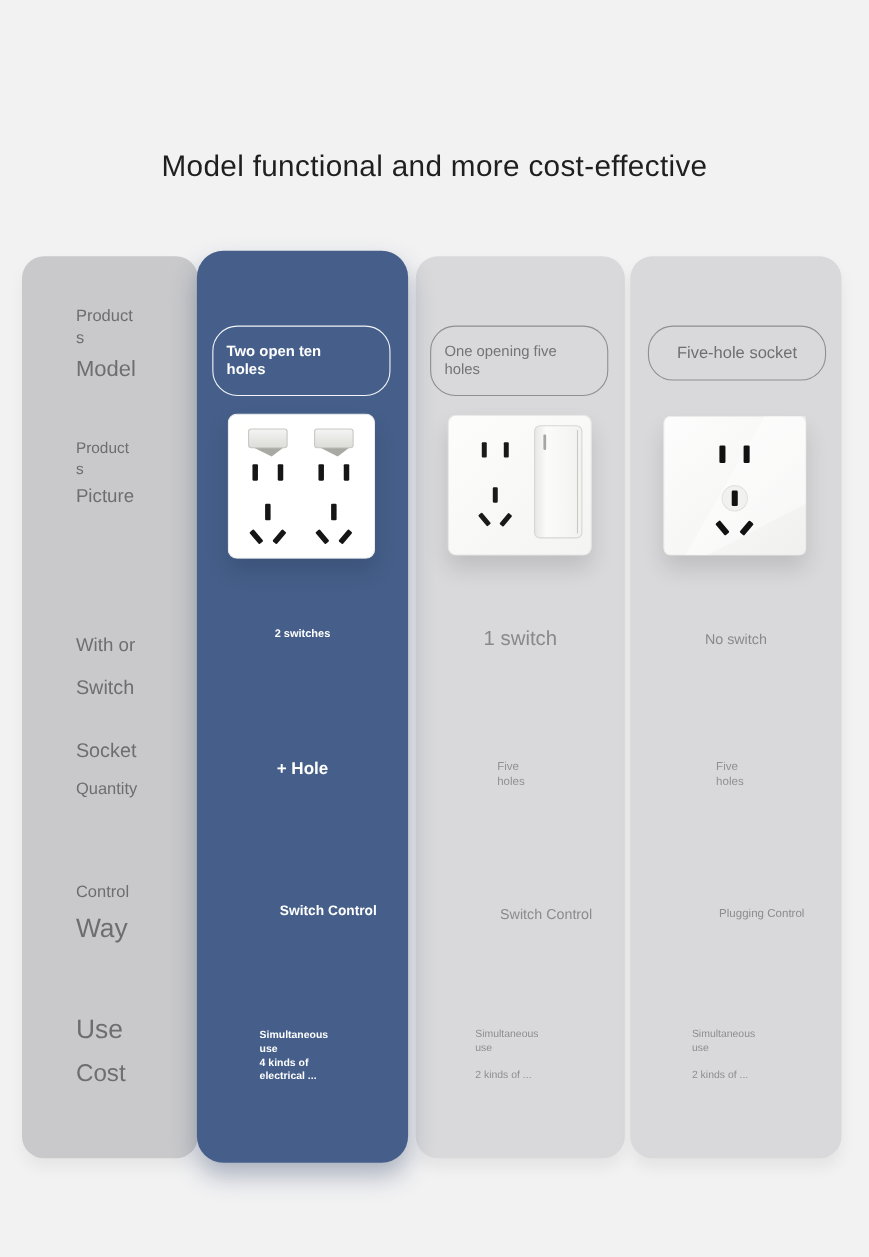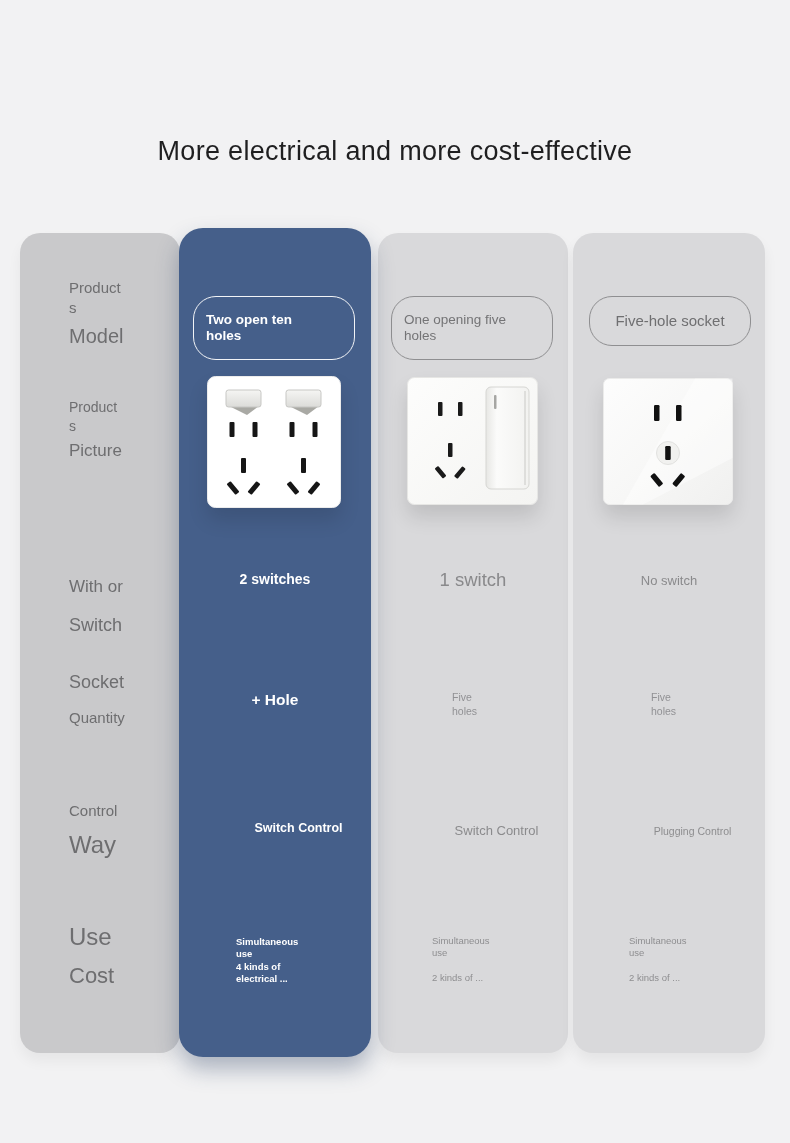--- a/index.html
+++ b/index.html
@@ -54,21 +54,21 @@
   
   .pic { position:absolute; border-radius:8px; box-shadow:0 12px 20px rgba(0,0,0,.12); line-height:0; }
   .col-blue .pic { left:28px; top:148px; }
   .col-g1  .pic { left:29px; top:144px; }
   .col-g2  .pic { left:30px; top:145px; }
 
   
   .cell { position:absolute; left:0; width:100%; text-align:center; }
   .col-blue .cell { color:#ffffff; font-weight:700; }
   .cell-switch { top:343px; }
-  .col-blue .cell-switch { font-size:14px; }
+  .col-blue .cell-switch { font-size:10px; }
   .col-g1 .cell-switch  { top:336px; font-size:18.5px; color:#89898b; font-weight:400;text-align:center; }
   .col-g2 .cell-switch  { top:340px; font-size:13px; color:#8a8a8c; }
   .cell-qty { top:463px; }
   .col-blue .cell-qty { font-size:15.5px; }
   .col-g1 .cell-qty, .col-g2 .cell-qty {
     text-align:left; width:auto; top:457px; font-size:10.5px; color:#919194;
     white-space:pre-line; line-height:1.35;
   }
   .col-g1 .cell-qty { left:74px; }
   .col-g2 .cell-qty { left:78px; }
@@ -78,21 +78,21 @@
   .col-g2 .cell-control { top:592px; font-size:10.5px; color:#8d8d8f; }
   .cell-cost { text-align:left; width:auto; white-space:pre-line; line-height:1.3; }
   .col-blue .cell-cost { left:57px; top:708px; font-size:9.5px; }
   .col-g1 .cell-cost { left:54px; top:702px; font-size:9.5px; color:#8e8e90; }
   .col-g2 .cell-cost { left:56px; top:702px; font-size:9.5px; color:#8e8e90; }
   .col-g2 .cell-switch, .col-g2 .cell-control { font-weight:400; }
 </style>
 </head>
 <body>
 
-<h1 class="page-title">More electrical and more cost-effective</h1>
+<h1 class="page-title">Model functional and more cost-effective</h1>
 
 <div class="col col-labels">
   <div class="rowlabel rl-model">
     <span class="t15">Product</span>
     <span class="t15">s</span>
     <span class="t20 gap4">Model</span>
   </div>
   <div class="rowlabel rl-picture">
     <span class="t14">Product</span>
     <span class="t14">s</span>

